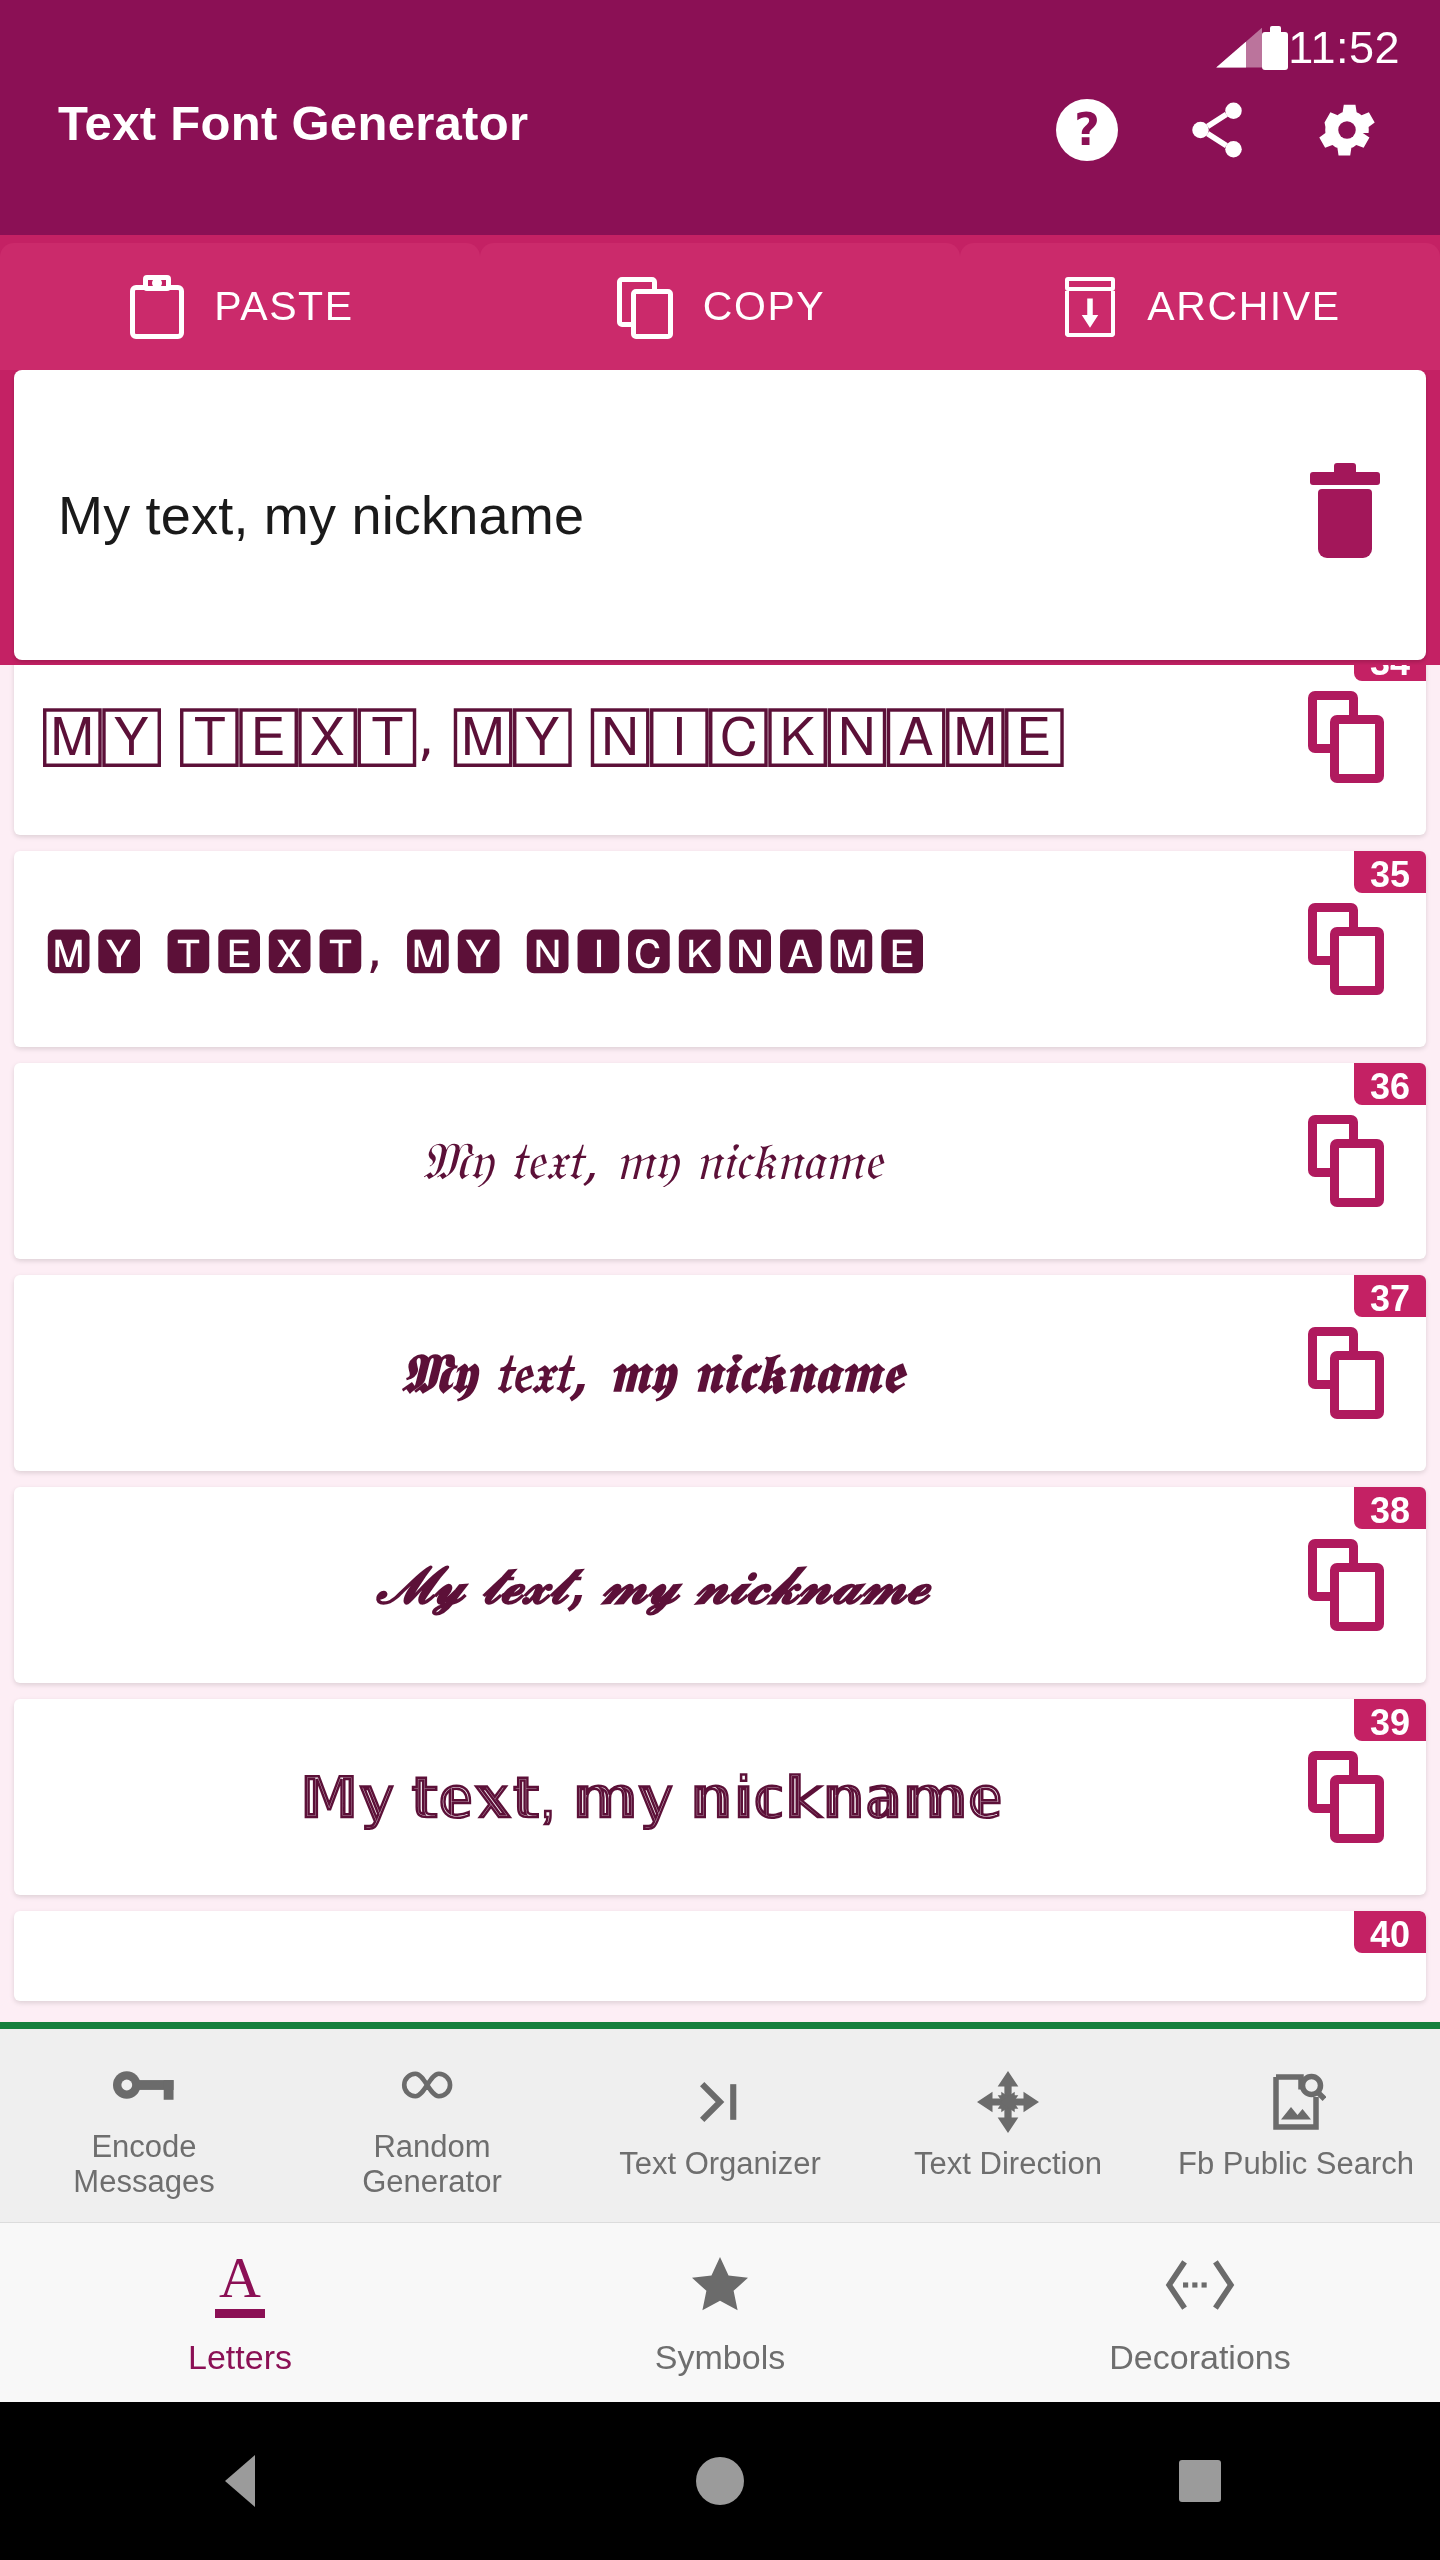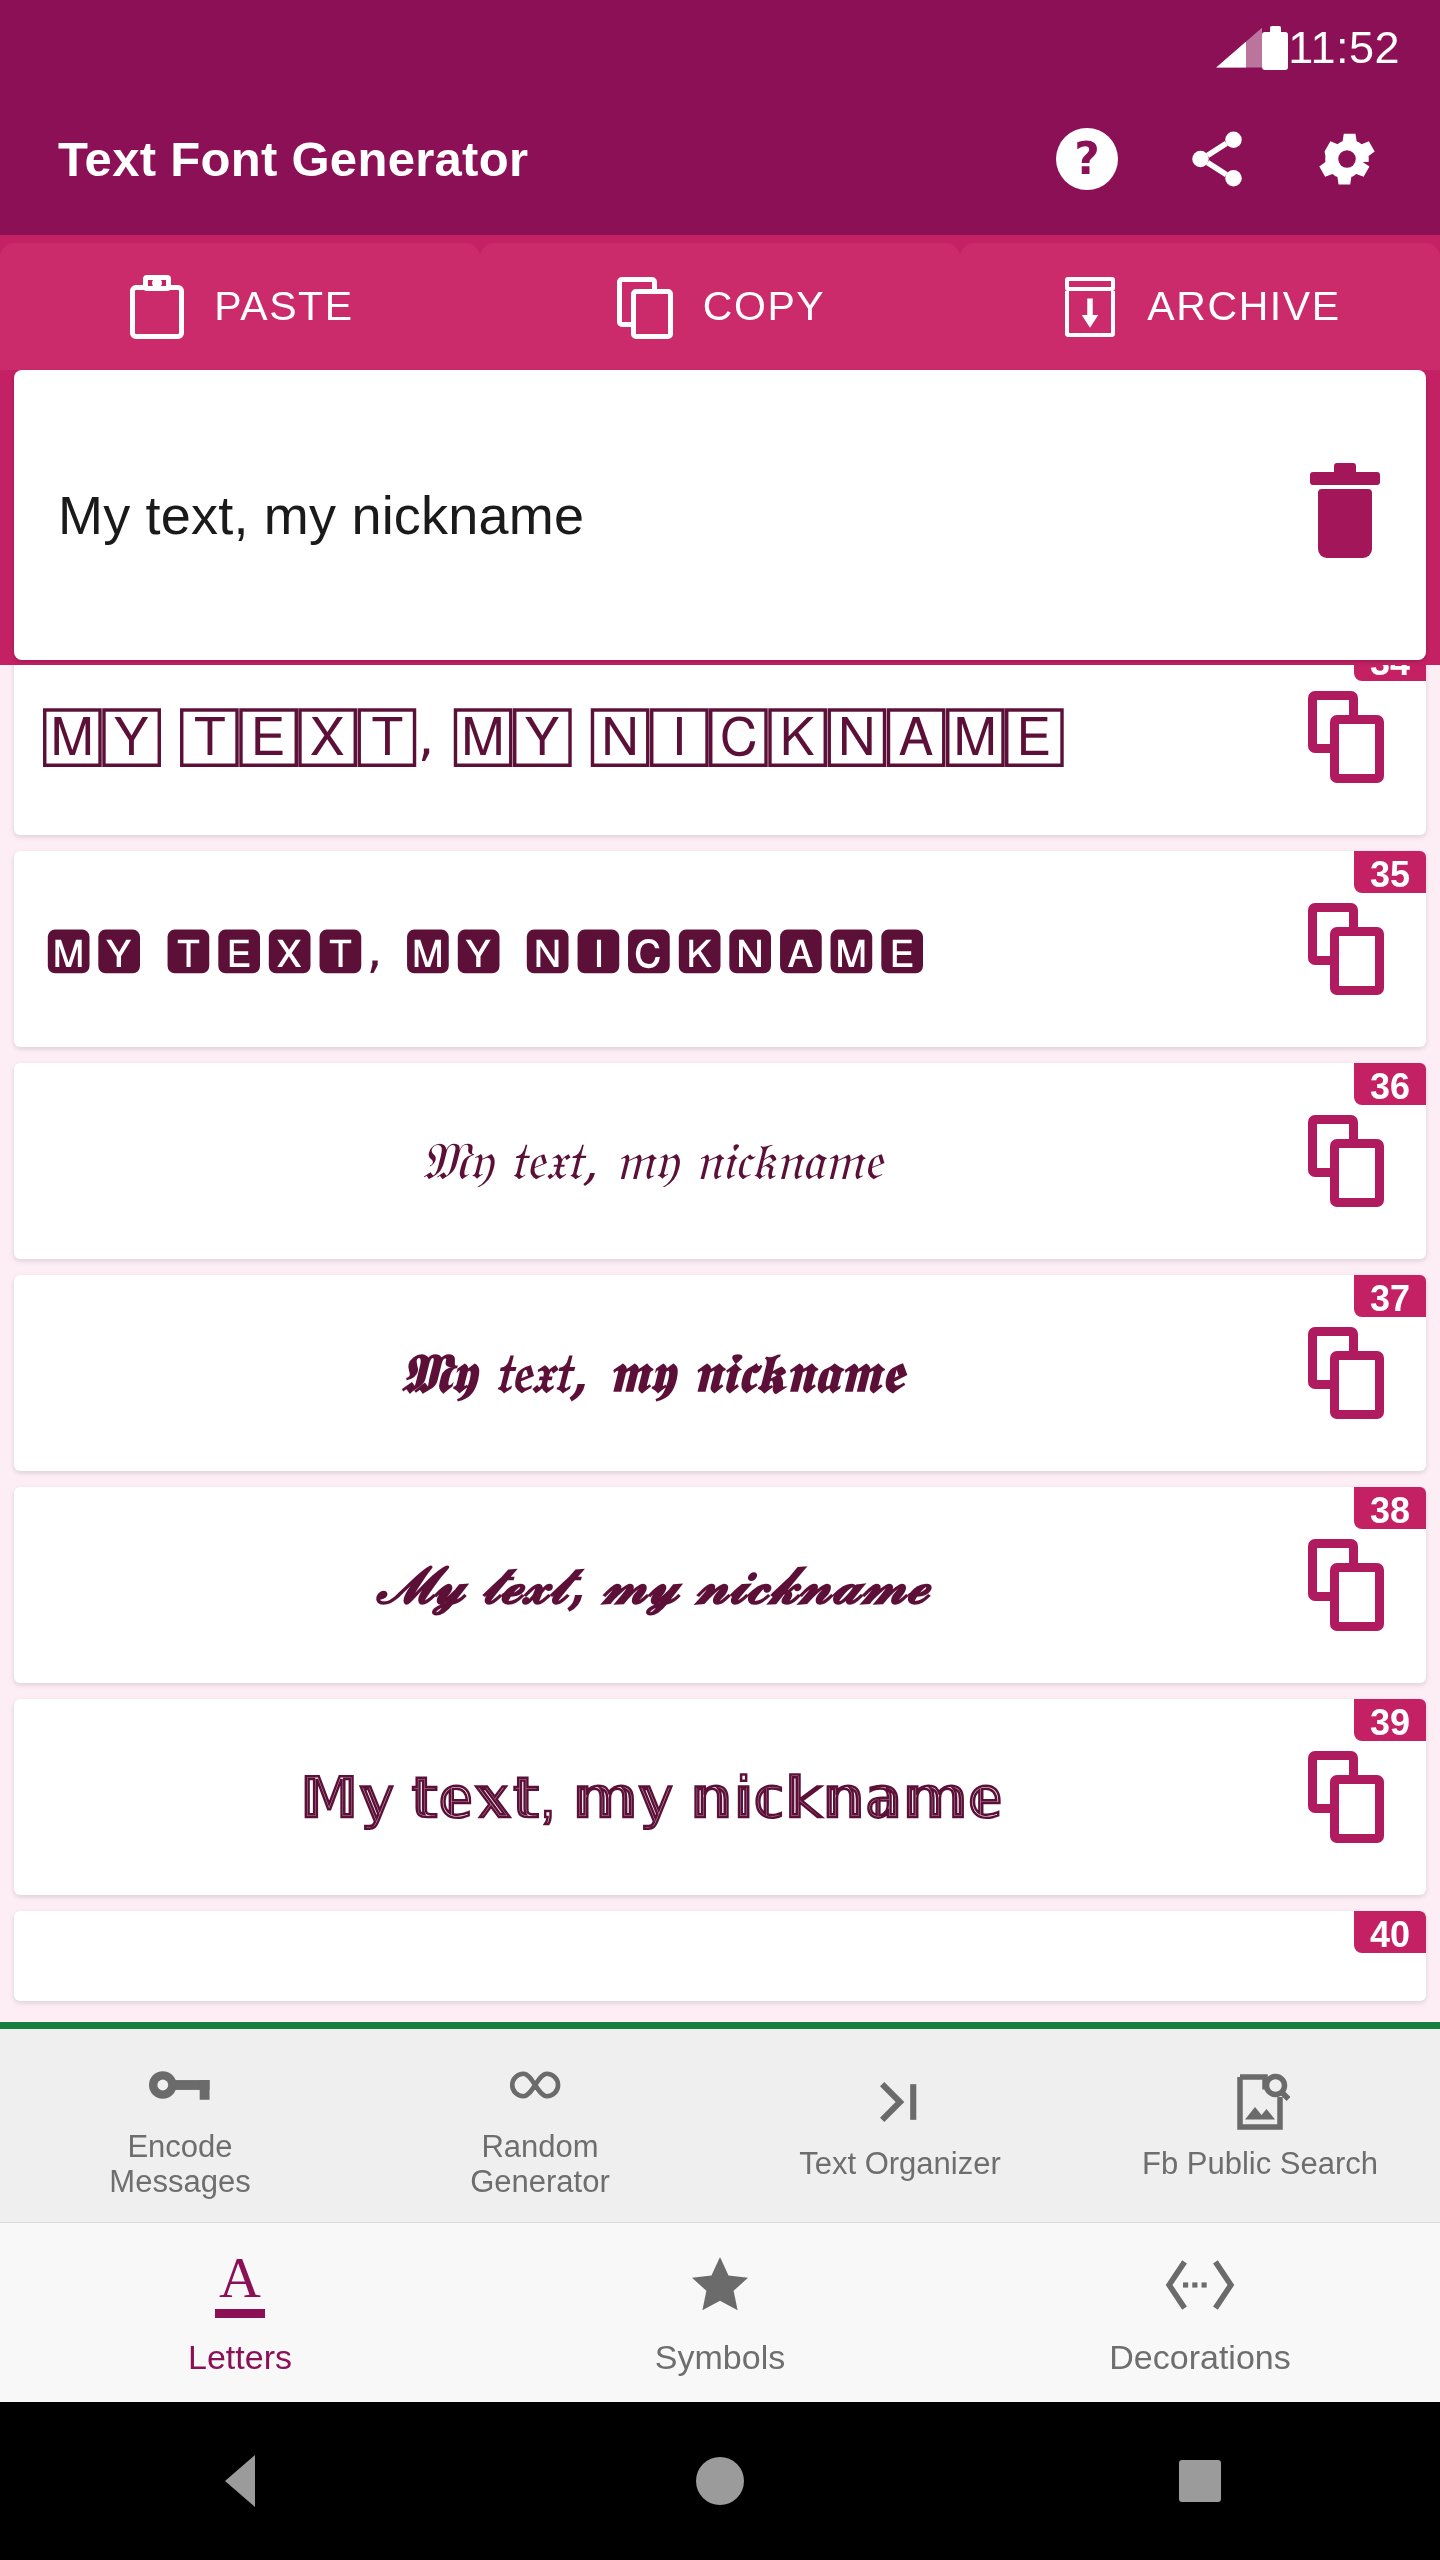--- a/index.html
+++ b/index.html
@@ -34,21 +34,21 @@
   }
   .sb-batt .cap{
     position:absolute; left:8px; top:0; width:11px; height:8px;
     background:#fff; border-radius:2px 2px 0 0;
   }
   .sb-time{ color:#fff; font-size:45px; letter-spacing:.5px; }
 
   
   .appbar{
     height:140px; background:#8B1055;
-    display:flex; align-items:center; padding:0 36px 12px 58px;
+    display:flex; align-items:flex-start; padding:0 36px 12px 58px;
   }
   .app-title{
     color:#fff; font-size:49px; font-weight:bold; flex:1;
     letter-spacing:.3px;
   }
   .appbar-actions{ display:flex; align-items:center; gap:60px; padding-right:22px; }
   .ic-btn{ width:70px; height:70px; display:flex; align-items:center; justify-content:center; }
 
   .ic-help{
     width:62px;height:62px;border-radius:50%;background:#fff;
@@ -365,20 +365,31 @@
   <div class="tool">
     <div class="tool-ico">
       <svg width="56" height="52" viewBox="0 0 22 20">
         <path d="M4 3 11 10 4 17" fill="none" stroke="#6b6b6b" stroke-width="2.4"></path>
         <rect x="15" y="3" width="2.4" height="14" fill="#6b6b6b"></rect>
       </svg>
     </div>
     <div class="tool-lbl">Text Organizer</div>
   </div>
 
+  <div class="tool">
+    <div class="tool-ico">
+      <svg width="62" height="62" viewBox="0 0 24 24">
+        <path fill="#6b6b6b" d="M12 0 16 6h-2.6v3.4H16L12 15 8 9.4h2.6V6H8z"></path>
+        <path fill="#6b6b6b" d="M12 24 8 18h2.6v-3.4H8L12 9l4 5.6h-2.6V18H16z"></path>
+        <path fill="#6b6b6b" d="M0 12 6 8v2.6h3.4V8L15 12 9.4 16v-2.6H6V16z"></path>
+        <path fill="#6b6b6b" d="M24 12 18 16v-2.6h-3.4V16L9 12l5.6-4v2.6H18V8z"></path>
+      </svg>
+    </div>
+    <div class="tool-lbl">Text Direction</div>
+  </div>
 
   <div class="tool">
     <div class="tool-ico">
       <svg width="60" height="60" viewBox="0 0 24 24">
         <path d="M4 2h10l0 5M4 2v20h16V10" fill="none" stroke="#6b6b6b" stroke-width="2.2"></path>
         <path fill="#6b6b6b" d="M6 19l4-5 2.6 3.2 2-2.4L18 19z"></path>
         <circle cx="18.2" cy="5.4" r="3.6" fill="none" stroke="#6b6b6b" stroke-width="2.2"></circle>
         <path d="M20.8 8.2 23.4 10.8" stroke="#6b6b6b" stroke-width="2.2"></path>
       </svg>
     </div>

